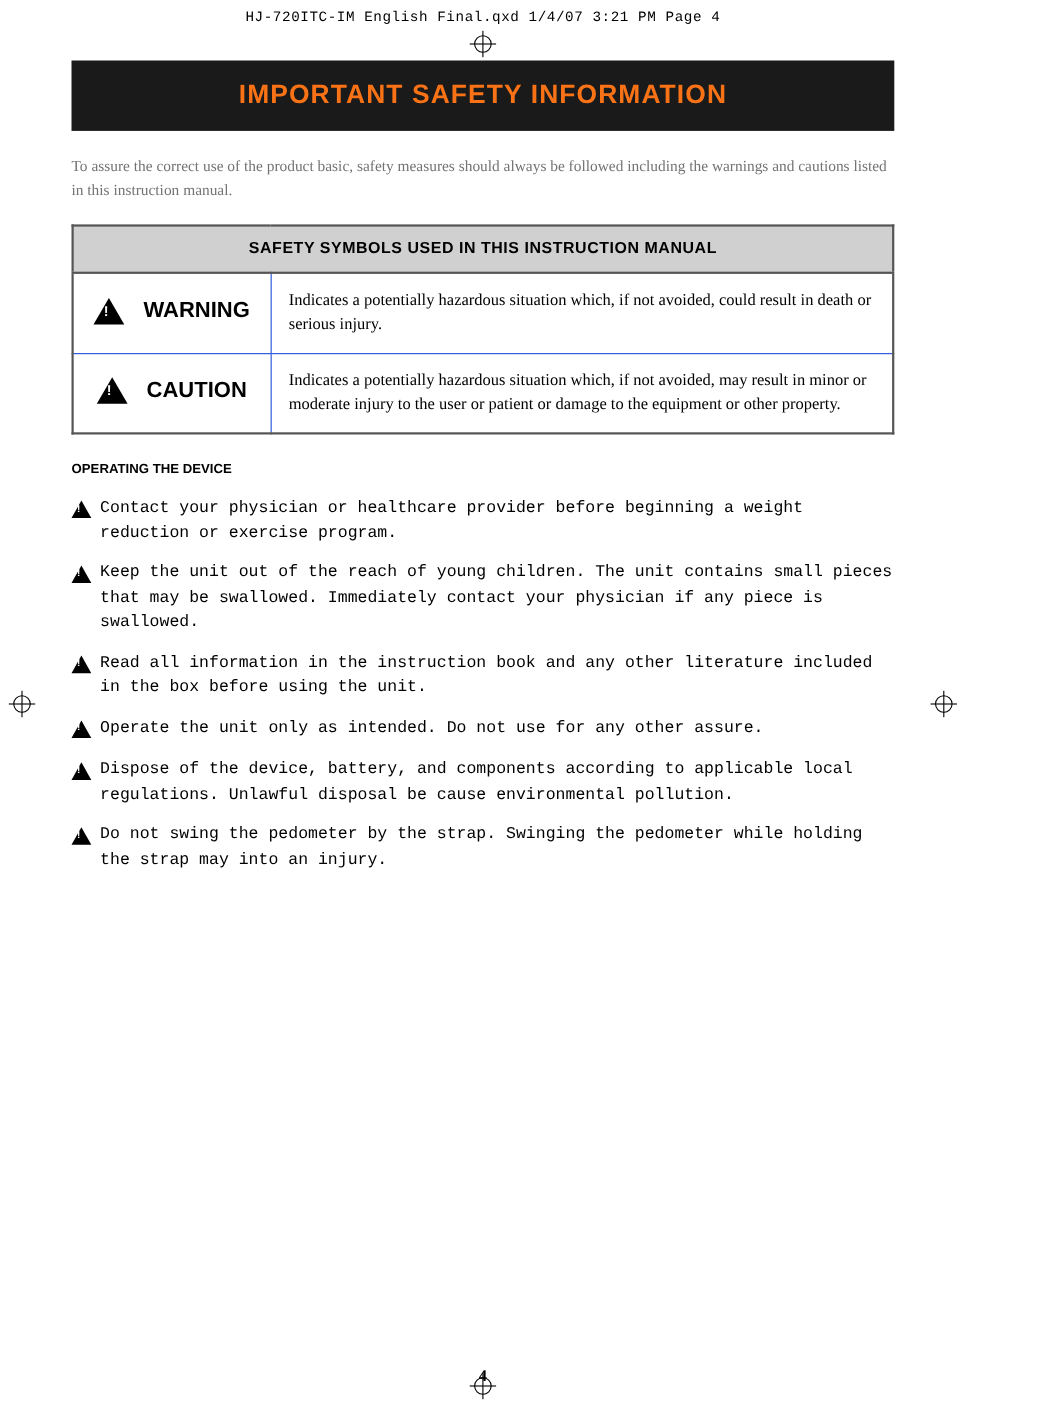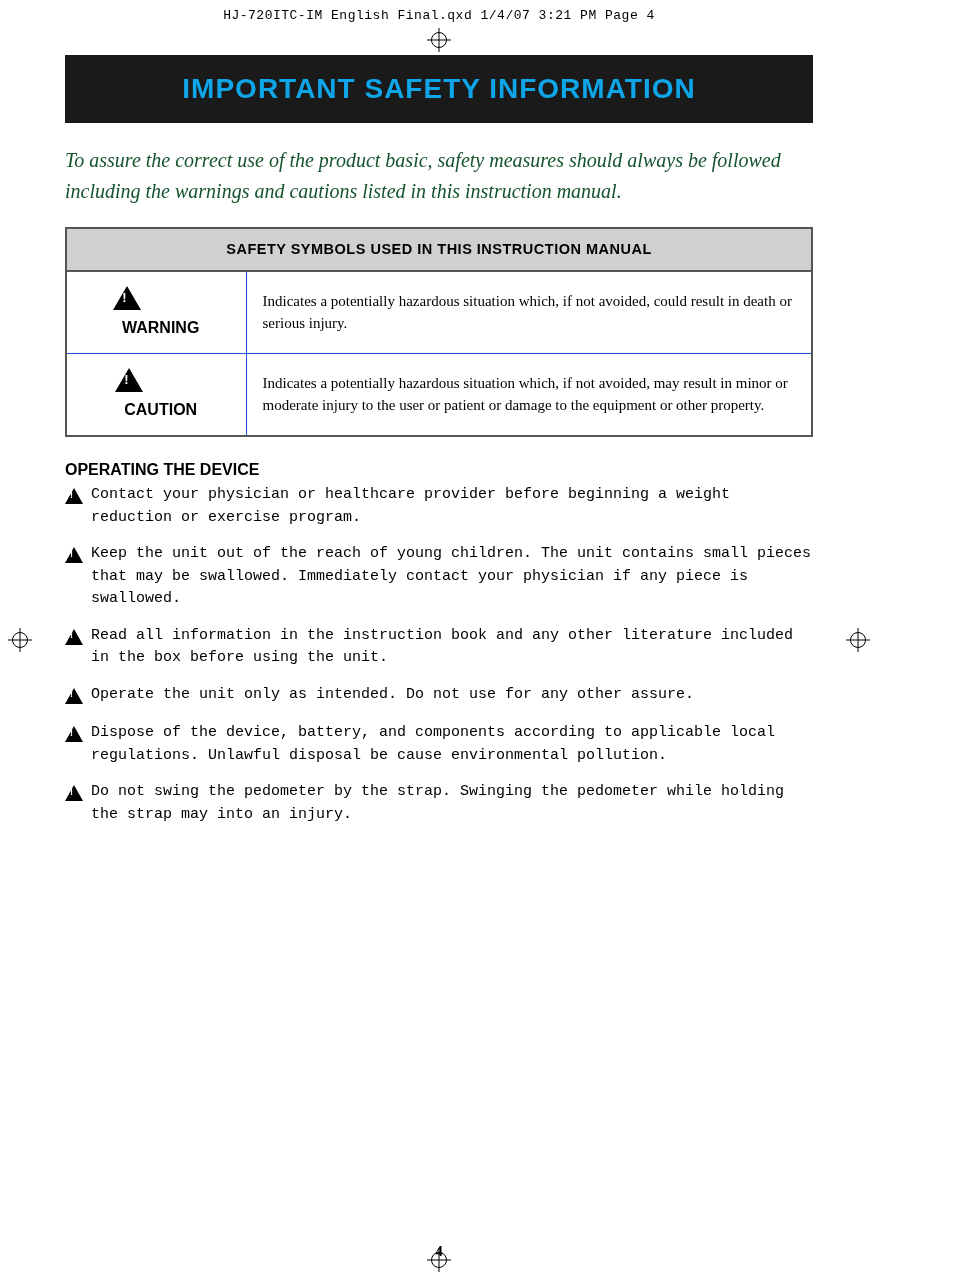--- a/index.html
+++ b/index.html
@@ -108,32 +108,31 @@
       background: #1a1a1a;
       color: #ffffff;
       text-align: center;
       padding: 18px 20px;
       margin-bottom: 22px;
     }
 
     .title-banner h1 {
       font-family: Arial, sans-serif;
       font-weight: 900;
-      font-size: 28px;
+      font-size: 24px;
       letter-spacing: 1px;
-      color: #0ea5e9;
+      color: #f97316;
     }
 
     
     .intro-text {
-      font-style: italic;
-      font-size: 20px;
+      font-size: 14px;
       line-height: 1.55;
       margin-bottom: 20px;
-      color: #14532d;
+      color: #737373;
     }
 
     
     .safety-table {
       width: 100%;
       border-collapse: collapse;
       border: 2px solid #555;
       margin-bottom: 24px;
     }
 
@@ -162,22 +161,22 @@
       font-weight: bold;
       font-family: Arial, sans-serif;
       font-size: 16px;
       white-space: nowrap;
     }
 
     
     .section-header {
       font-family: Arial, sans-serif;
       font-weight: bold;
-      font-size: 16px;
-      margin-bottom: 5px;
+      font-size: 12px;
+      margin-bottom: 18px;
       margin-top: 4px;
     }
 
     
     .bullet-list {
       list-style: none;
       padding: 0;
     }
 
     .bullet-list li {
@@ -246,25 +245,25 @@
     .top-reg {
       position: absolute;
       top: 28px;
       left: 50%;
       transform: translateX(-50%);
     }
 
     
     .warn-tri-wrap {
       display: inline-flex;
+      align-items: center;
       gap: 6px;
       font-family: Arial, sans-serif;
       font-weight: bold;
-      font-size: 16px;
-      flex-direction: column;
+      font-size: 20px;
     }
 
     .tri-lg {
       width: 0;
       height: 0;
       border-left: 14px solid transparent;
       border-right: 14px solid transparent;
       border-bottom: 24px solid #000;
       position: relative;
       display: inline-block;

